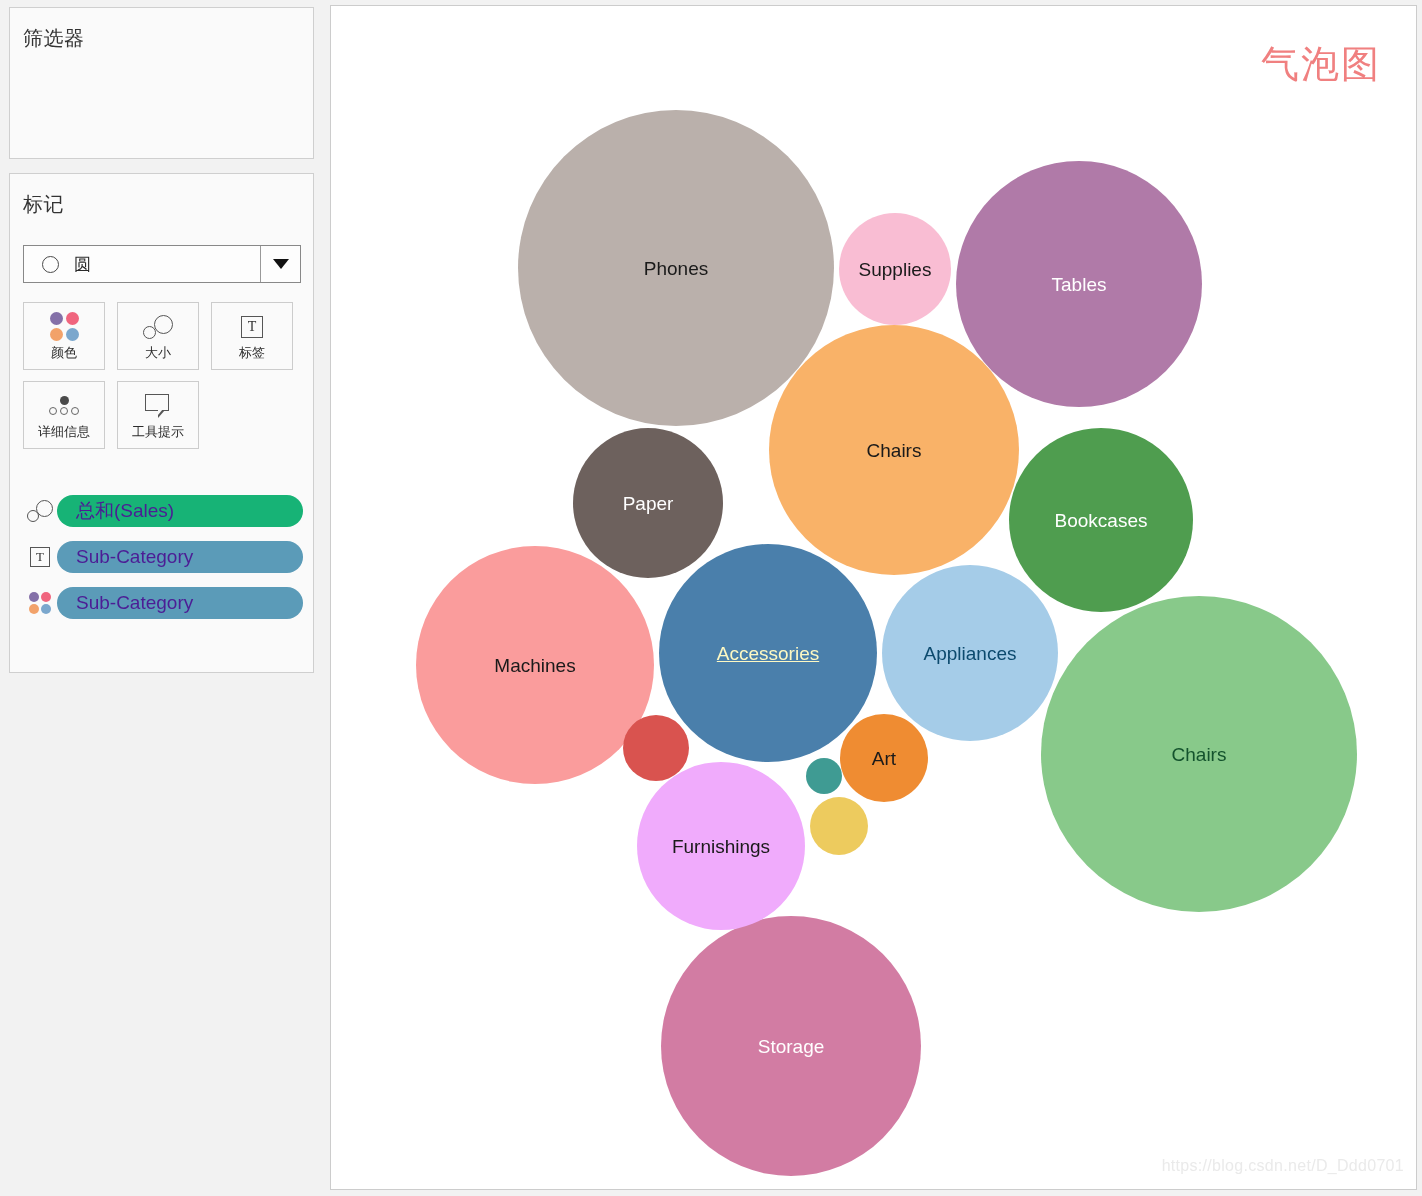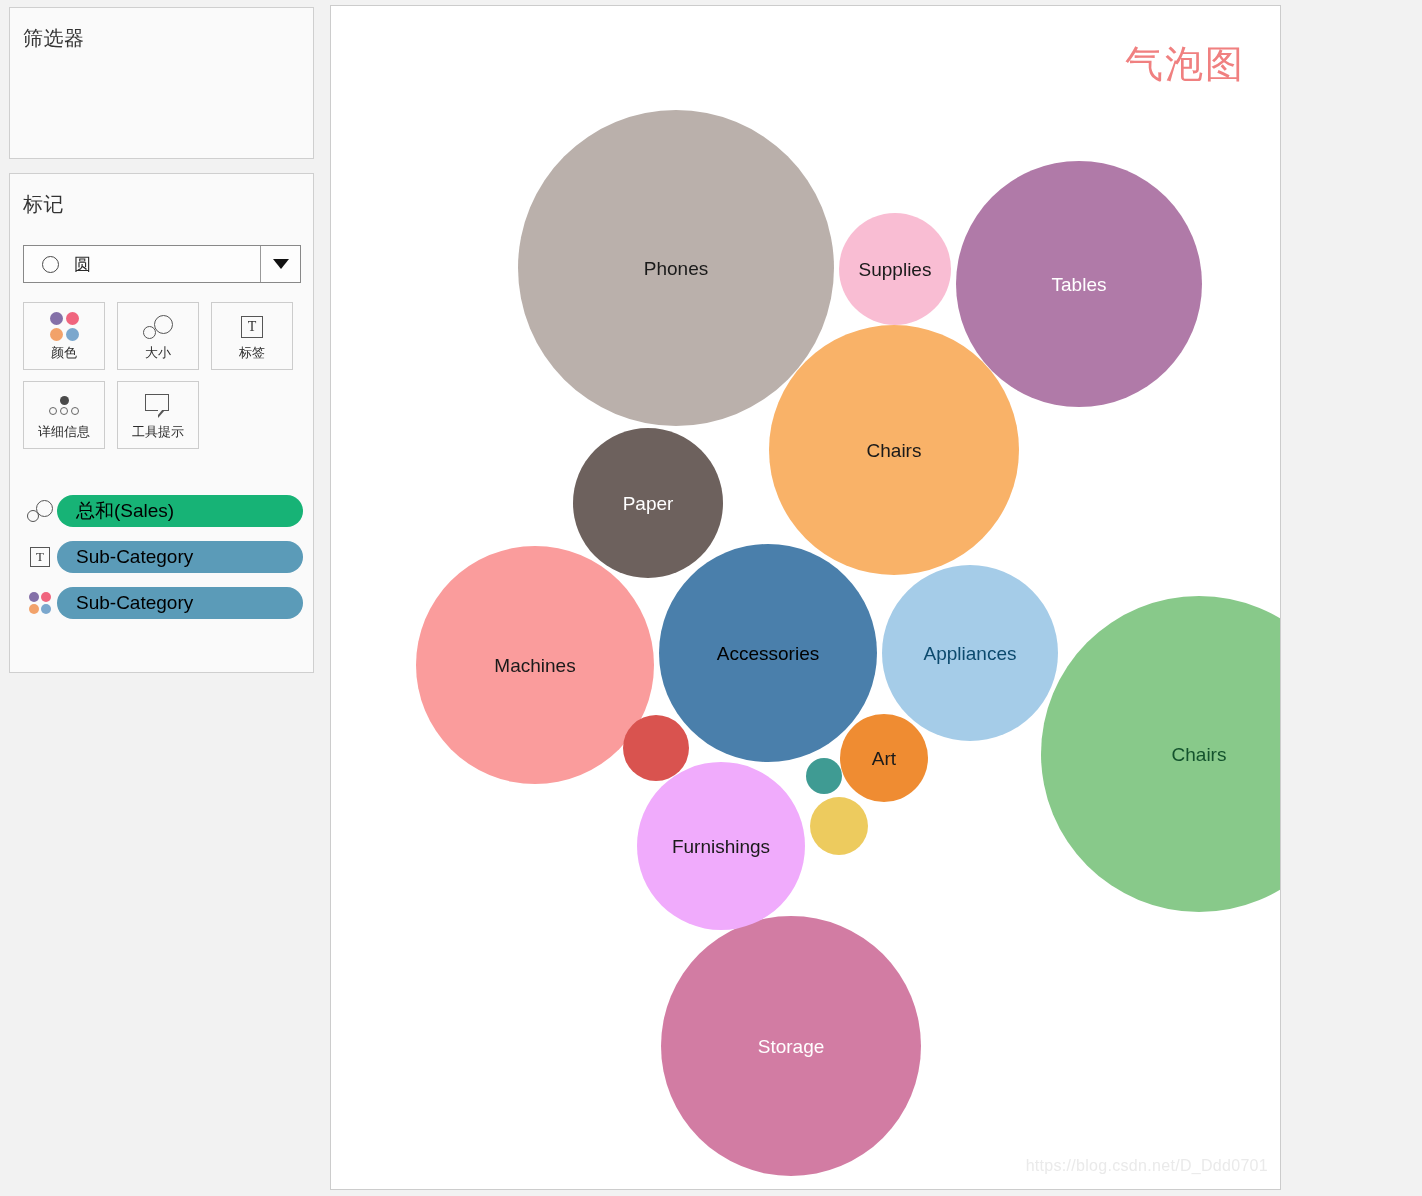--- a/index.html
+++ b/index.html
@@ -226,21 +226,21 @@
   }
   .pill {
     flex: 1;
     height: 32px;
     border-radius: 16px;
     display: flex;
     align-items: center;
     padding-left: 19px;
     box-sizing: border-box;
     font-size: 19px;
-    color: #000000;
+    color: #4c1d95;
   }
   .pill.green { background: #17b376; }
   .pill.blue  { background: #5b9bb8; }
 
   .dots4-sm {
     display: grid;
     grid-template-columns: 10px 10px;
     grid-template-rows: 10px 10px;
     gap: 2px;
   }
@@ -264,21 +264,21 @@
     display:flex; align-items:center; justify-content:center;
     font-family: "Liberation Serif", "DejaVu Serif", serif;
     font-size: 13px; color:#333;
   }
 
   
   #chart-panel {
     position: absolute;
     left: 330px;
     top: 5px;
-    width: 951px;
+    width: 1087px;
     height: 1185px;
     background: #ffffff;
     border: 1px solid #cccccc;
     box-sizing: border-box;
     overflow: hidden;
   }
   #chart-title {
     position: absolute;
     right: 35px;
     top: 33px;
@@ -450,21 +450,24 @@
       <div class="bubble" style="left: 625px; top: 155px; width: 246px; height: 246px; background: rgb(176, 122, 168);">
         <span class="bubble-label" style="color: rgb(255, 255, 255);">Tables</span>
       </div>
       <div class="bubble" style="left: 438px; top: 319px; width: 250px; height: 250px; background: rgb(249, 178, 104);">
         <span class="bubble-label" style="color: rgb(26, 26, 26);">Chairs</span>
       </div>
       <div class="bubble" style="left: 85px; top: 540px; width: 238px; height: 238px; background: rgb(250, 156, 156);">
         <span class="bubble-label" style="color: rgb(26, 26, 26);">Machines</span>
       </div>
       <div class="bubble" style="left: 328px; top: 538px; width: 218px; height: 218px; background: rgb(74, 127, 171);">
-        <span class="bubble-label" style="color: #000000;">Accessories</span>
+        <span class="bubble-label" style="color: #fef9c3; text-decoration: underline;">Accessories</span>
+      </div>
+      <div class="bubble" style="left: 678px; top: 422px; width: 184px; height: 184px; background: rgb(79, 157, 79);">
+        <span class="bubble-label" style="color: rgb(255, 255, 255);">Bookcases</span>
       </div>
       <div class="bubble" style="left: 551px; top: 559px; width: 176px; height: 176px; background: rgb(165, 204, 232);">
         <span class="bubble-label" style="color: #0c4a6e;">Appliances</span>
       </div>
       <div class="bubble" style="left: 306px; top: 756px; width: 168px; height: 168px; background: #f0abfc;">
         <span class="bubble-label" style="color: rgb(26, 26, 26);">Furnishings</span>
       </div>
       <div class="bubble" style="left: 242px; top: 422px; width: 150px; height: 150px; background: rgb(109, 97, 93);">
         <span class="bubble-label" style="color: rgb(255, 255, 255);">Paper</span>
       </div>

